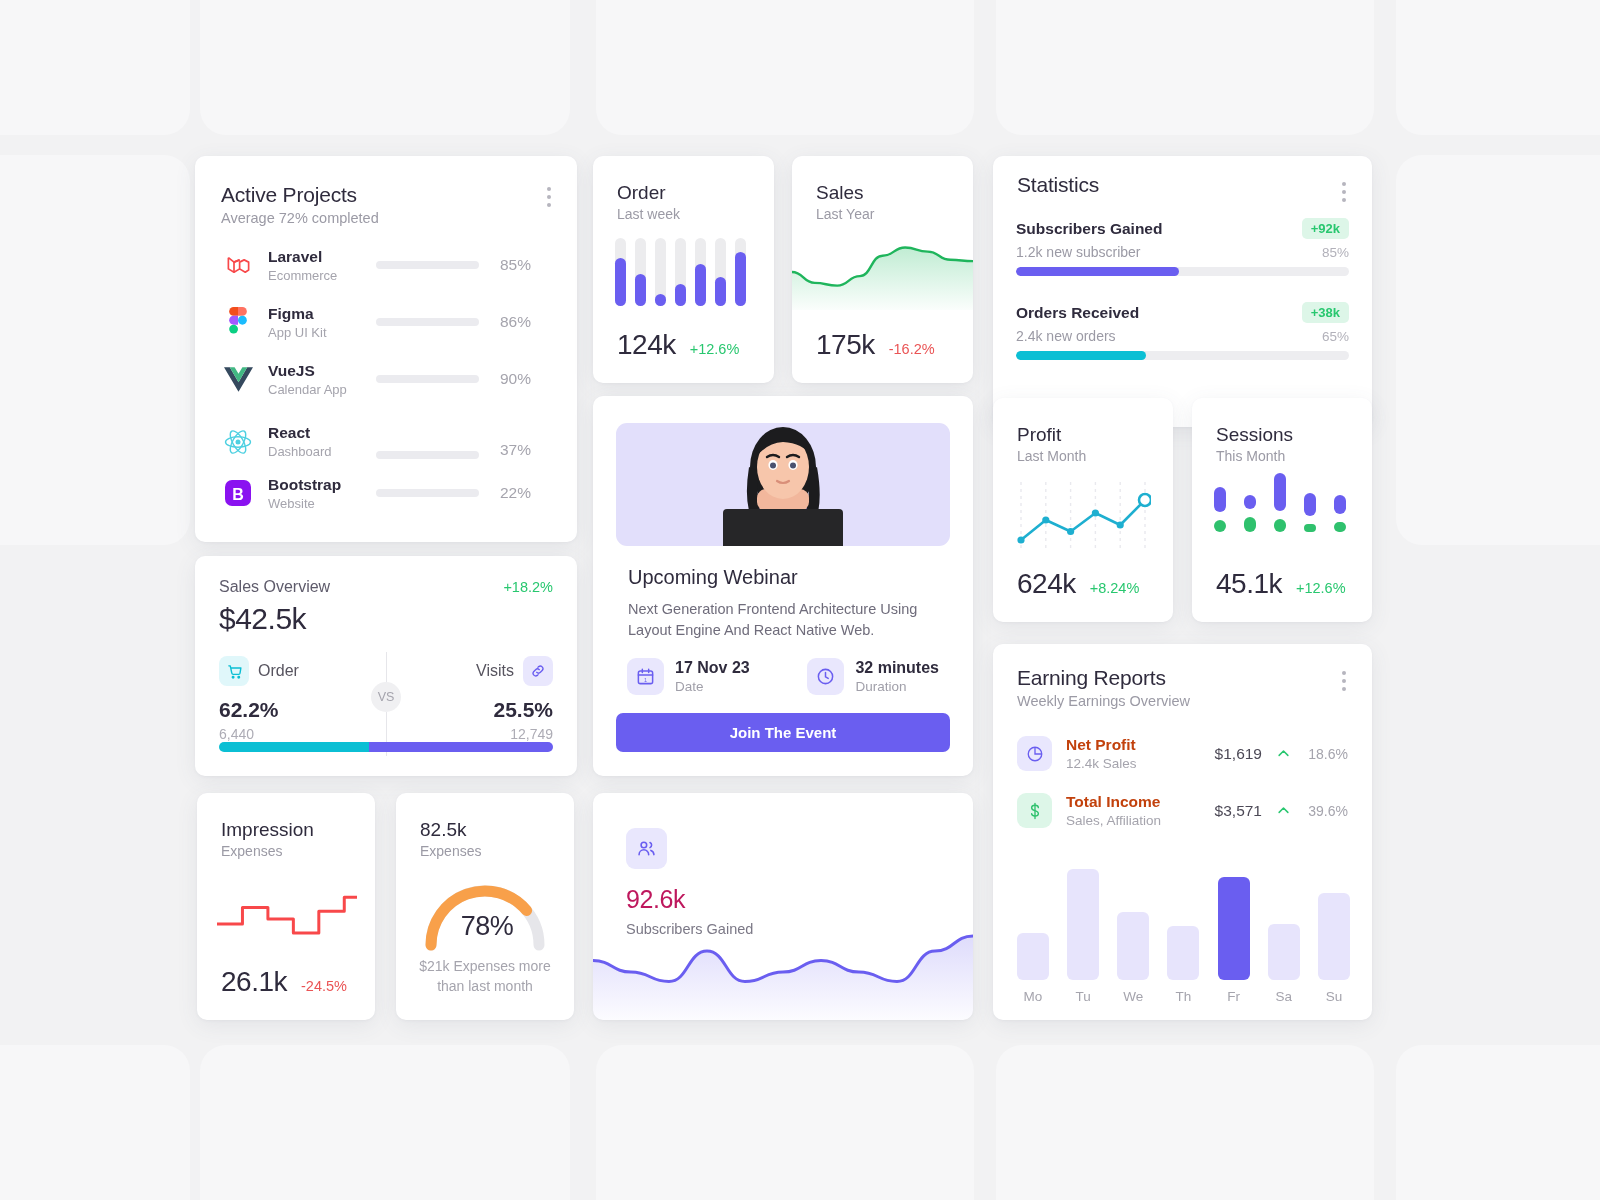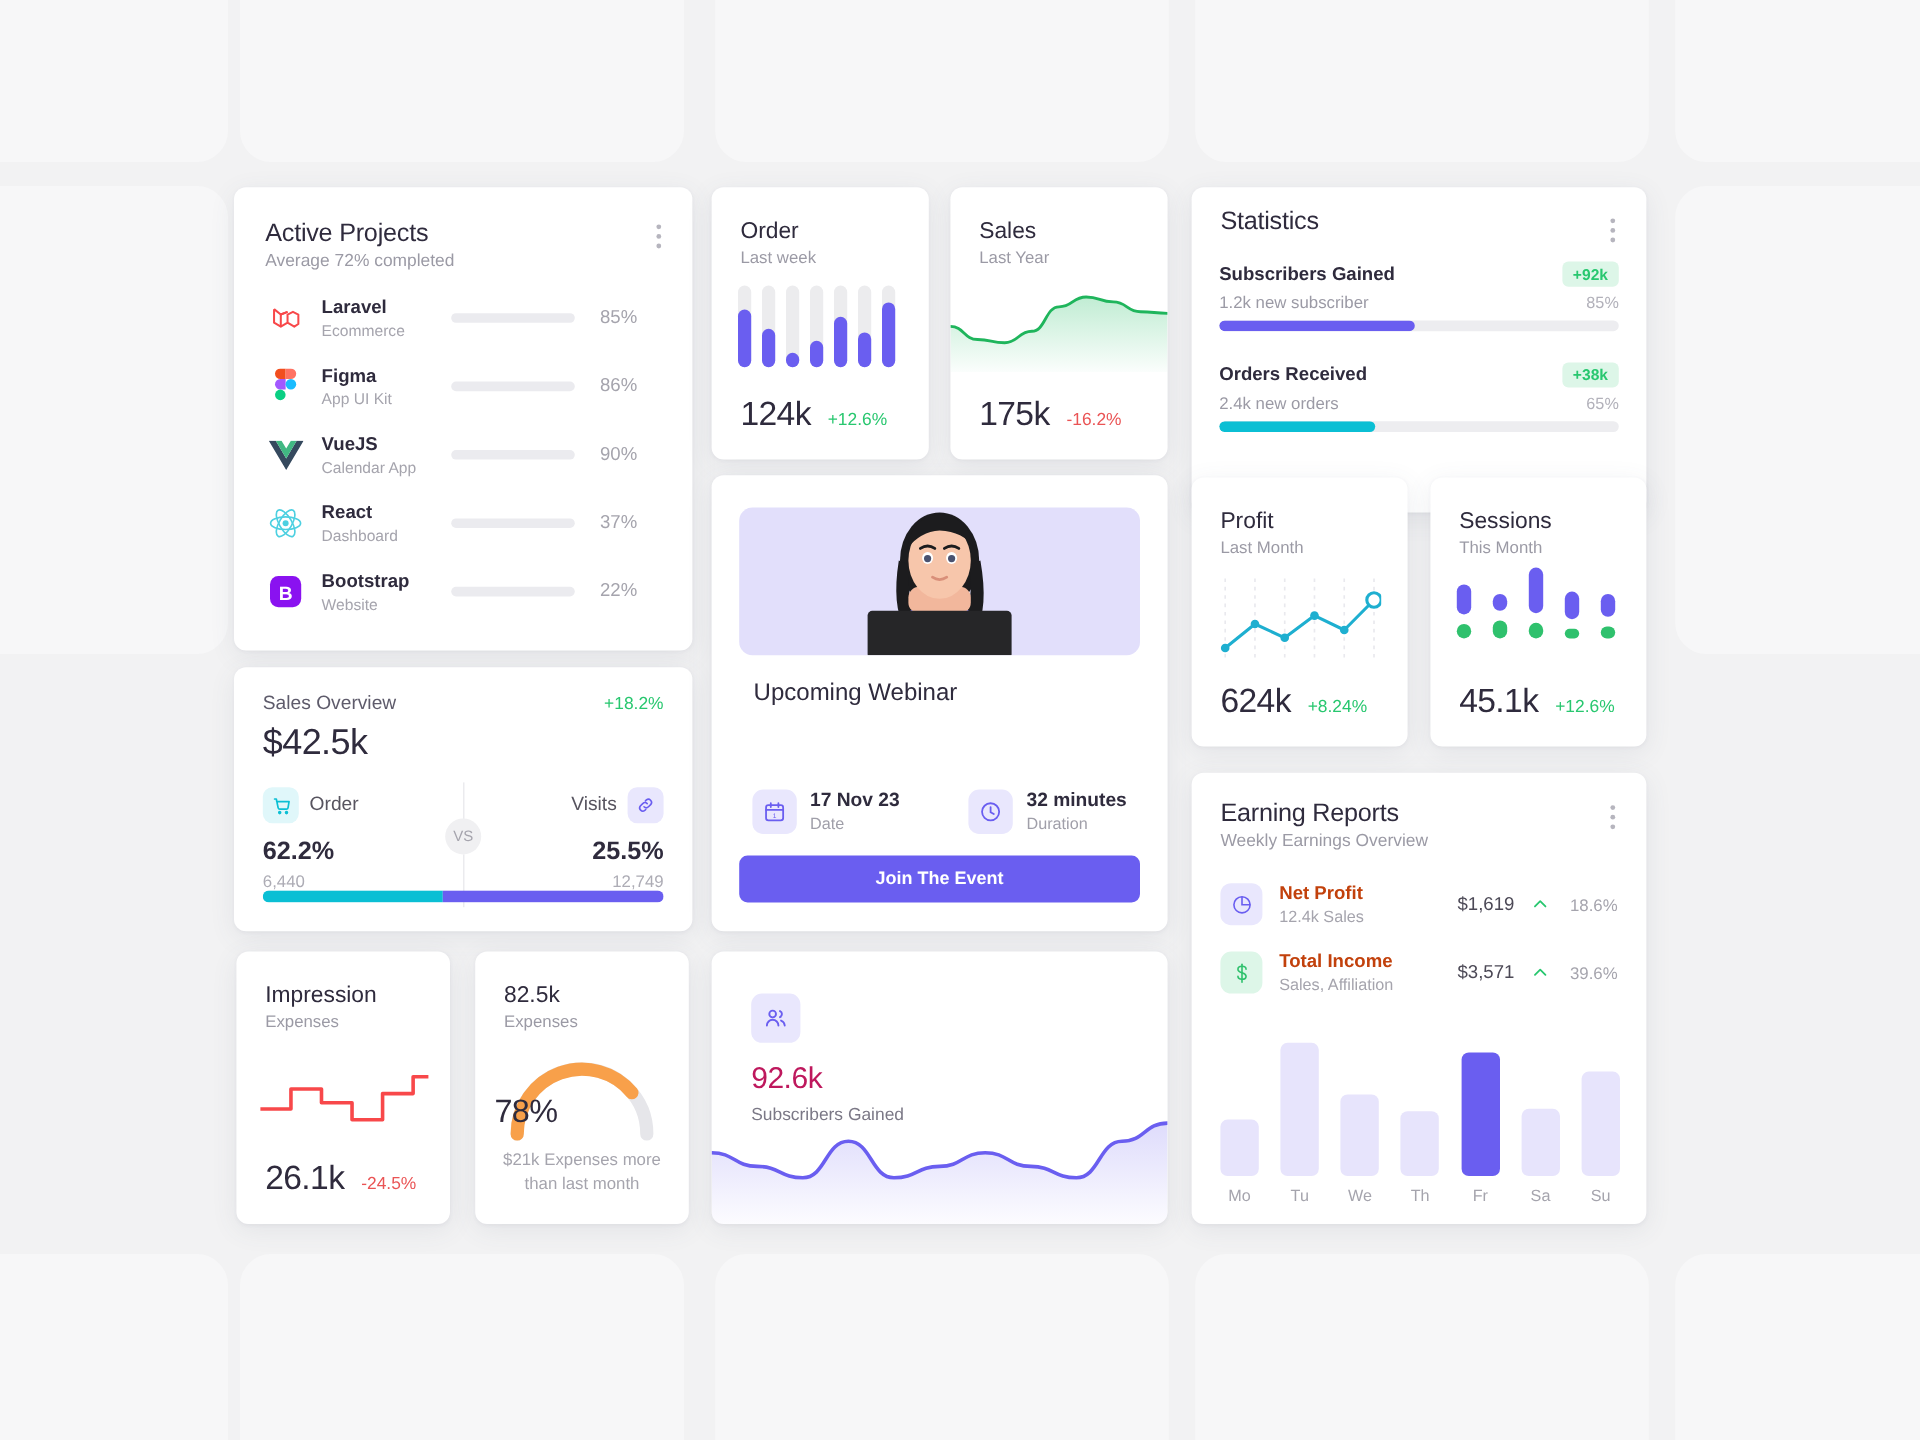--- a/index.html
+++ b/index.html
@@ -125,21 +125,21 @@
   .ec-col { width: 36px; display: flex; flex-direction: column; align-items: center; }
   .ec-bar { width: 32px; border-radius: 6px; background: #e7e4fc; }
   .ec-bar.on { background: #6a5ef0; }
   .ec-lbl { font-size: 13.5px; color: #a5a4ad; margin-top: 9px; }
 
   
   #c-impression { left: 197px; top: 793px; width: 178px; height: 227px; }
   #c-gauge { left: 396px; top: 793px; width: 178px; height: 227px; }
   #c-subs { left: 593px; top: 793px; width: 380px; height: 227px; }
   .gauge-wrap { position: absolute; left: 0; right: 0; top: 84px; display: flex; justify-content: center; }
-  .gauge-val { position: absolute; left: 16px; right: 0; top: 118px; font-size: 27px; color: #2f2b3d; letter-spacing: -0.5px; }
+  .gauge-val { position: absolute; left: 4px; right: 0; top: 118px; text-align: center; font-size: 27px; color: #2f2b3d; letter-spacing: -0.5px; }
   .gauge-note { position: absolute; left: 18px; right: 18px; top: 163px; text-align: center; font-size: 14px; line-height: 1.45; color: #a5a4ad; }
   .subs-chip { position: absolute; left: 33px; top: 35px; width: 41px; height: 41px; border-radius: 9px; background: #e9e7fd; display: flex; align-items: center; justify-content: center; }
   .subs-val { position: absolute; left: 33px; top: 92px; font-size: 25px; color: #be185d; letter-spacing: -0.4px; }
   .subs-lbl { position: absolute; left: 33px; top: 128px; font-size: 14.5px; color: #7b7886; }
 </style>
 </head>
 <body>
 
 <div id="stage">
 
@@ -208,21 +208,21 @@
               <path d="M5.2 0h4.3L13 5.8 16.5 0h4.3L13 13.4z" fill="#41b883"></path>
             </svg>
           </span>
           <span class="proj-names">
             <span class="proj-name" style="display:block">VueJS</span>
             <span class="proj-desc" style="display:block">Calendar App</span>
           </span>
           <span class="proj-track"><span class="proj-fill" style="width:46%;background:#2fc16d"></span></span>
           <span class="proj-pct">90%</span>
         </div>
-        <div class="proj-row" style="top: 257px;">
+        <div class="proj-row" style="top: 257px; align-items: flex-end;">
           <span class="proj-logo">
             <svg width="30" height="30" viewBox="0 0 24 24" fill="none" stroke="#4dd0e1" stroke-width="1.1">
               <circle cx="12" cy="12" r="2" fill="#4dd0e1" stroke="none"></circle>
               <ellipse cx="12" cy="12" rx="10" ry="4.2"></ellipse>
               <ellipse cx="12" cy="12" rx="10" ry="4.2" transform="rotate(60 12 12)"></ellipse>
               <ellipse cx="12" cy="12" rx="10" ry="4.2" transform="rotate(120 12 12)"></ellipse>
             </svg>
           </span>
           <span class="proj-names">
             <span class="proj-name" style="display:block">React</span>
@@ -409,20 +409,21 @@
           <circle cx="-10" cy="42.5" r="3" fill="#4a5270"></circle>
           <circle cx="10" cy="42.5" r="3" fill="#4a5270"></circle>
           <path d="M-16 34 Q-10 30 -4 34" stroke="#1c1c1e" stroke-width="2.4" fill="none" stroke-linecap="round"></path>
           <path d="M4 34 Q10 30 16 34" stroke="#1c1c1e" stroke-width="2.4" fill="none" stroke-linecap="round"></path>
           <path d="M-6 58 Q0 62 6 58" stroke="#d98f79" stroke-width="2.2" fill="none" stroke-linecap="round"></path>
           <rect x="-60" y="86" width="120" height="40" rx="4" fill="#262628"></rect>
         </g>
       </svg>
     </div>
     <div class="web-ttl">Upcoming Webinar</div>
+    <div class="web-desc">Next Generation Frontend Architecture Using Layout Engine And React Native Web.</div>
     <div class="web-meta">
       <div class="meta-item">
         <span class="meta-chip">
           <svg width="19" height="19" viewBox="0 0 24 24" fill="none" stroke="#6a5ef0" stroke-width="1.9" stroke-linecap="round">
             <rect x="3" y="5" width="18" height="16" rx="2.5"></rect>
               <path d="M8 3v4M16 3v4M3 10h18"></path>
             <text x="12" y="18.5" font-size="7" fill="#6a5ef0" stroke="none" text-anchor="middle" font-family="Liberation Sans">1</text>
           </svg>
         </span>
         <span>

